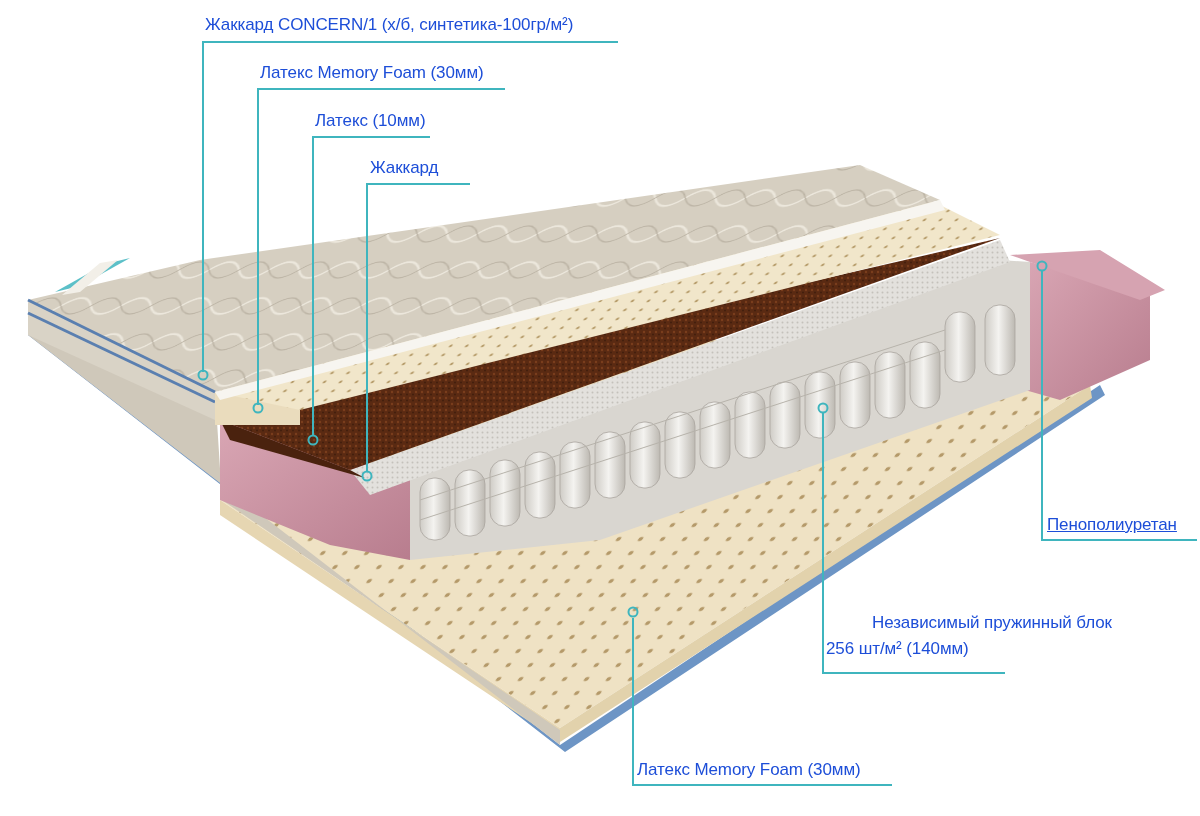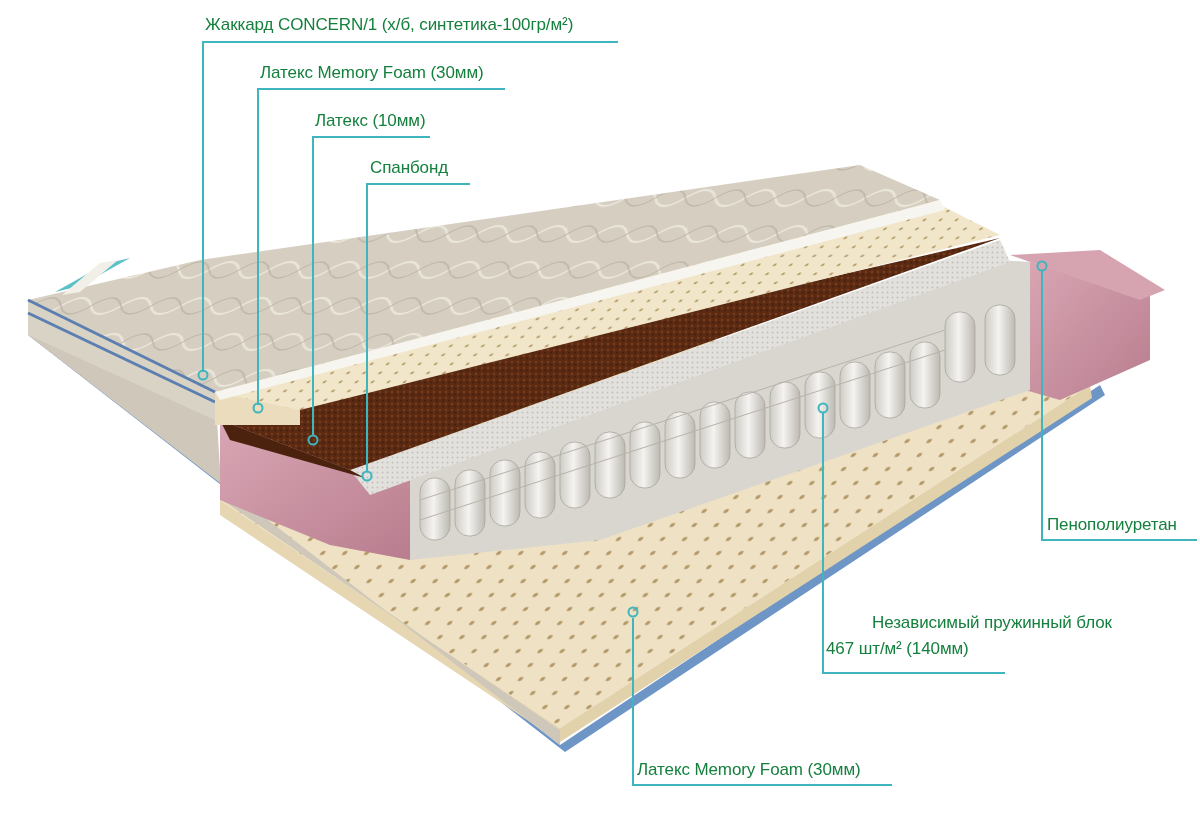--- a/index.html
+++ b/index.html
@@ -1,19 +1,19 @@
 <!DOCTYPE html>
 <html><head>
 <meta charset="utf-8">
 <style>
   html, body { margin: 0; padding: 0; background: #ffffff; }
   body { width: 1200px; height: 816px; position: relative; overflow: hidden;
          font-family: "Liberation Sans", sans-serif; }
   #art { position: absolute; left: 0; top: 0; width: 1200px; height: 816px; }
-  .label { position: absolute; font-size: 17px; color: #15803d; white-space: nowrap;
+  .label { position: absolute; font-size: 17px; color: #1d4ed8; white-space: nowrap;
            font-family: "Liberation Sans", sans-serif; line-height: 21px; letter-spacing: -0.1px; }
 </style>
 </head>
 <body>
 
 <svg id="art" viewBox="0 0 1200 816" xmlns="http://www.w3.org/2000/svg">
   <defs>
     <pattern id="holes" width="22" height="14" patternUnits="userSpaceOnUse" patternTransform="skewX(-35)">
       <rect width="22" height="14" fill="#efe2c4"></rect>
       <circle cx="6" cy="7" r="2.2" fill="#b59a6a"></circle>
@@ -126,17 +126,17 @@
     <circle cx="1042" cy="266" r="4.5"></circle>
 
     <polyline points="633,618 633,785 892,785"></polyline>
     <circle cx="633" cy="612" r="4.5"></circle>
   </g>
 </svg>
 
 <div class="label" style="left:205px;top:14px;">Жаккард CONCERN/1 (х/б, синтетика-100гр/м²)</div>
 <div class="label" style="left:260px;top:62px;">Латекс Memory Foam (30мм)</div>
 <div class="label" style="left:315px;top:110px;">Латекс (10мм)</div>
-<div class="label" style="left:370px;top:157px;">Спанбонд</div>
-<div class="label" style="left:1047px;top:514px;">Пенополиуретан</div>
+<div class="label" style="left:370px;top:157px;">Жаккард</div>
+<div class="label" style="left:1047px;top:514px;text-decoration:underline;">Пенополиуретан</div>
 <div class="label" style="left:872px;top:612px;">Независимый пружинный блок</div>
-<div class="label" style="left:826px;top:638px;">467 шт/м²  (140мм)</div>
+<div class="label" style="left:826px;top:638px;">256 шт/м²  (140мм)</div>
 <div class="label" style="left:637px;top:759px;">Латекс Memory Foam (30мм)</div>
 
 </body></html>

